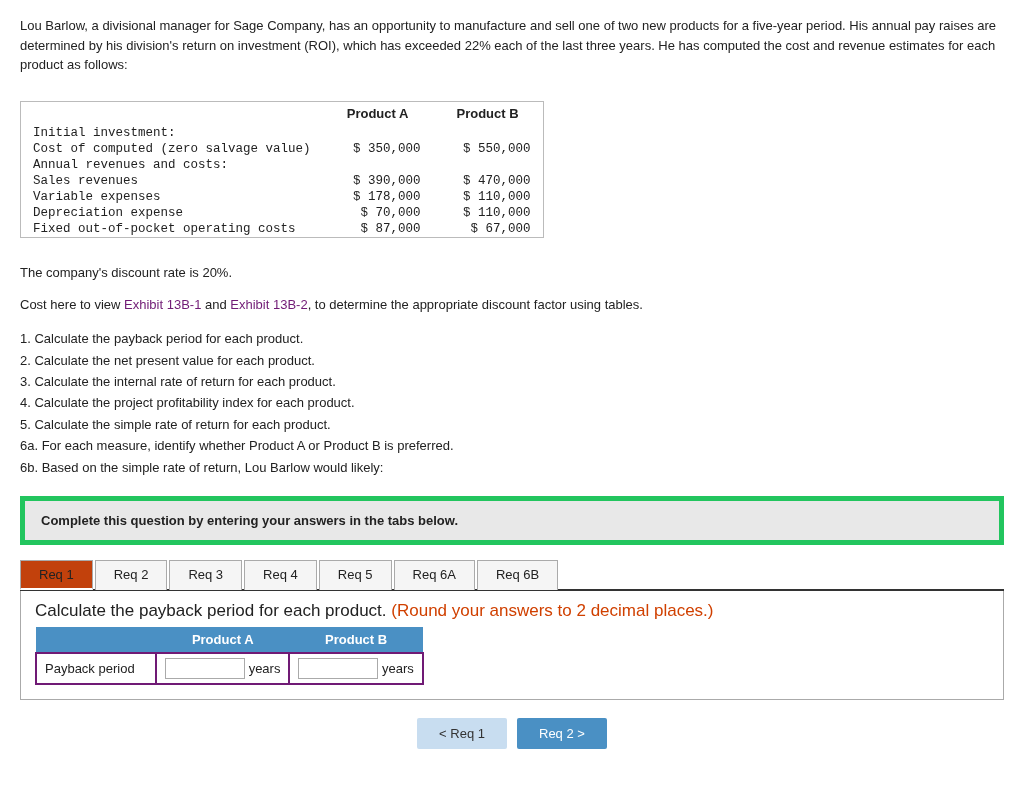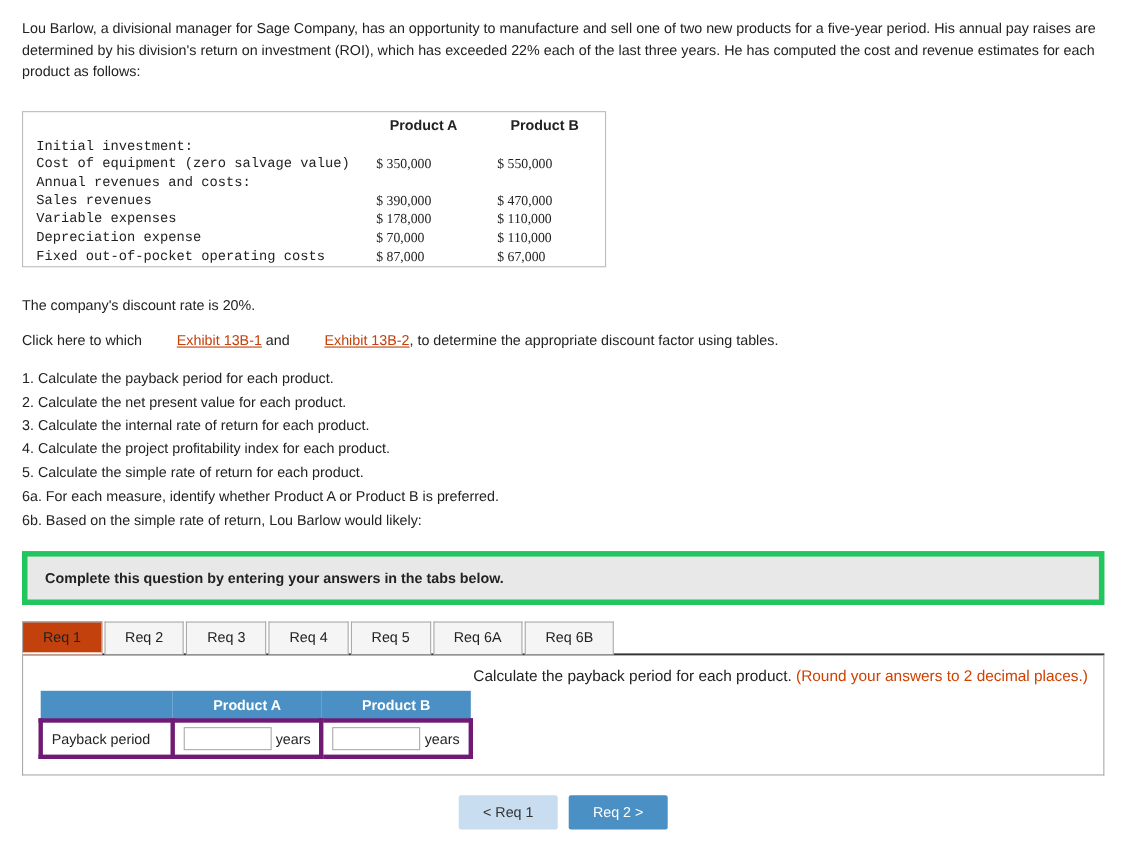--- a/index.html
+++ b/index.html
@@ -38,32 +38,30 @@
       font-weight: bold;
       font-size: 13px;
       padding-bottom: 4px;
       padding-top: 4px;
     }
     .data-table .label-col {
       min-width: 290px;
     }
     .data-table .value-col {
       min-width: 110px;
-      font-family: Liberation Serif, serif;
+      text-align: right;
     }
     .discount-text {
       margin-bottom: 12px;
       font-size: 13px;
       line-height: 1.6;
     }
     .link-text {
-      color: #c2410c;
-      text-decoration: underline;
+      color: #701a75;
       cursor: pointer;
-      margin-left: 28px;
     }
     .required-section {
       margin-bottom: 18px;
       font-size: 13px;
       line-height: 1.65;
     }
     .required-section .bold {
       font-weight: bold;
     }
     .complete-box {
@@ -96,40 +94,39 @@
       z-index: 1;
       font-weight: normal;
     }
     .tab-content-area {
       border: 1px solid #aaa;
       border-top: none;
       padding: 10px 14px 14px 14px;
       background: #fff;
     }
     .req-instruction {
-      font-size: 14px;
-      text-align: right;
+      font-size: 17px;
     }
     .orange-text {
       color: #d04000;
     }
     .answer-table {
       border-collapse: collapse;
       margin-top: 6px;
     }
     .answer-table th {
       background: #4a90c4;
       color: #fff;
       padding: 5px 14px;
       font-size: 13px;
       font-weight: bold;
       text-align: center;
     }
     .answer-table td {
-      border: 4px solid #701a75;
+      border: 2px solid #701a75;
       padding: 4px 8px;
       font-size: 13px;
       vertical-align: middle;
     }
     .answer-table td input[type="text"] {
       border: 1px solid #aaa;
       width: 80px;
       padding: 2px 4px;
       font-size: 13px;
     }
@@ -178,21 +175,21 @@
         <td class="col-header">Product B</td>
       </tr>
     </thead>
     <tbody id="table-body">
     <tr>
           <td class="label-col">Initial investment:</td>
           <td class="value-col"></td>
           <td class="value-col"></td>
         </tr>
         <tr>
-          <td class="label-col">Cost of equipment (zero salvage value)</td>
+          <td class="label-col">Cost of computed (zero salvage value)</td>
           <td class="value-col">$ 350,000</td>
           <td class="value-col">$ 550,000</td>
         </tr>
         <tr>
           <td class="label-col">Annual revenues and costs:</td>
           <td class="value-col"></td>
           <td class="value-col"></td>
         </tr>
         <tr>
           <td class="label-col">Sales revenues</td>
@@ -219,21 +216,21 @@
 </div>
 
 <div class="header-spacer"></div>
 
 
 <p class="discount-text">
   <span>The company's discount rate is 20%.</span>
 </p>
 
 <p class="discount-text">
-  <span>Click here to which </span><span class="link-text">Exhibit 13B-1</span><span> and </span><span class="link-text">Exhibit 13B-2</span><span>, to determine the appropriate discount factor using tables.</span>
+  <span>Cost here to view </span><span class="link-text">Exhibit 13B-1</span><span> and </span><span class="link-text">Exhibit 13B-2</span><span>, to determine the appropriate discount factor using tables.</span>
 </p>
 
 
 <div class="required-section">
   <div id="required-items">
       <p>1. Calculate the payback period for each product.</p>
       <p>2. Calculate the net present value for each product.</p>
       <p>3. Calculate the internal rate of return for each product.</p>
       <p>4. Calculate the project profitability index for each product.</p>
       <p>5. Calculate the simple rate of return for each product.</p>

